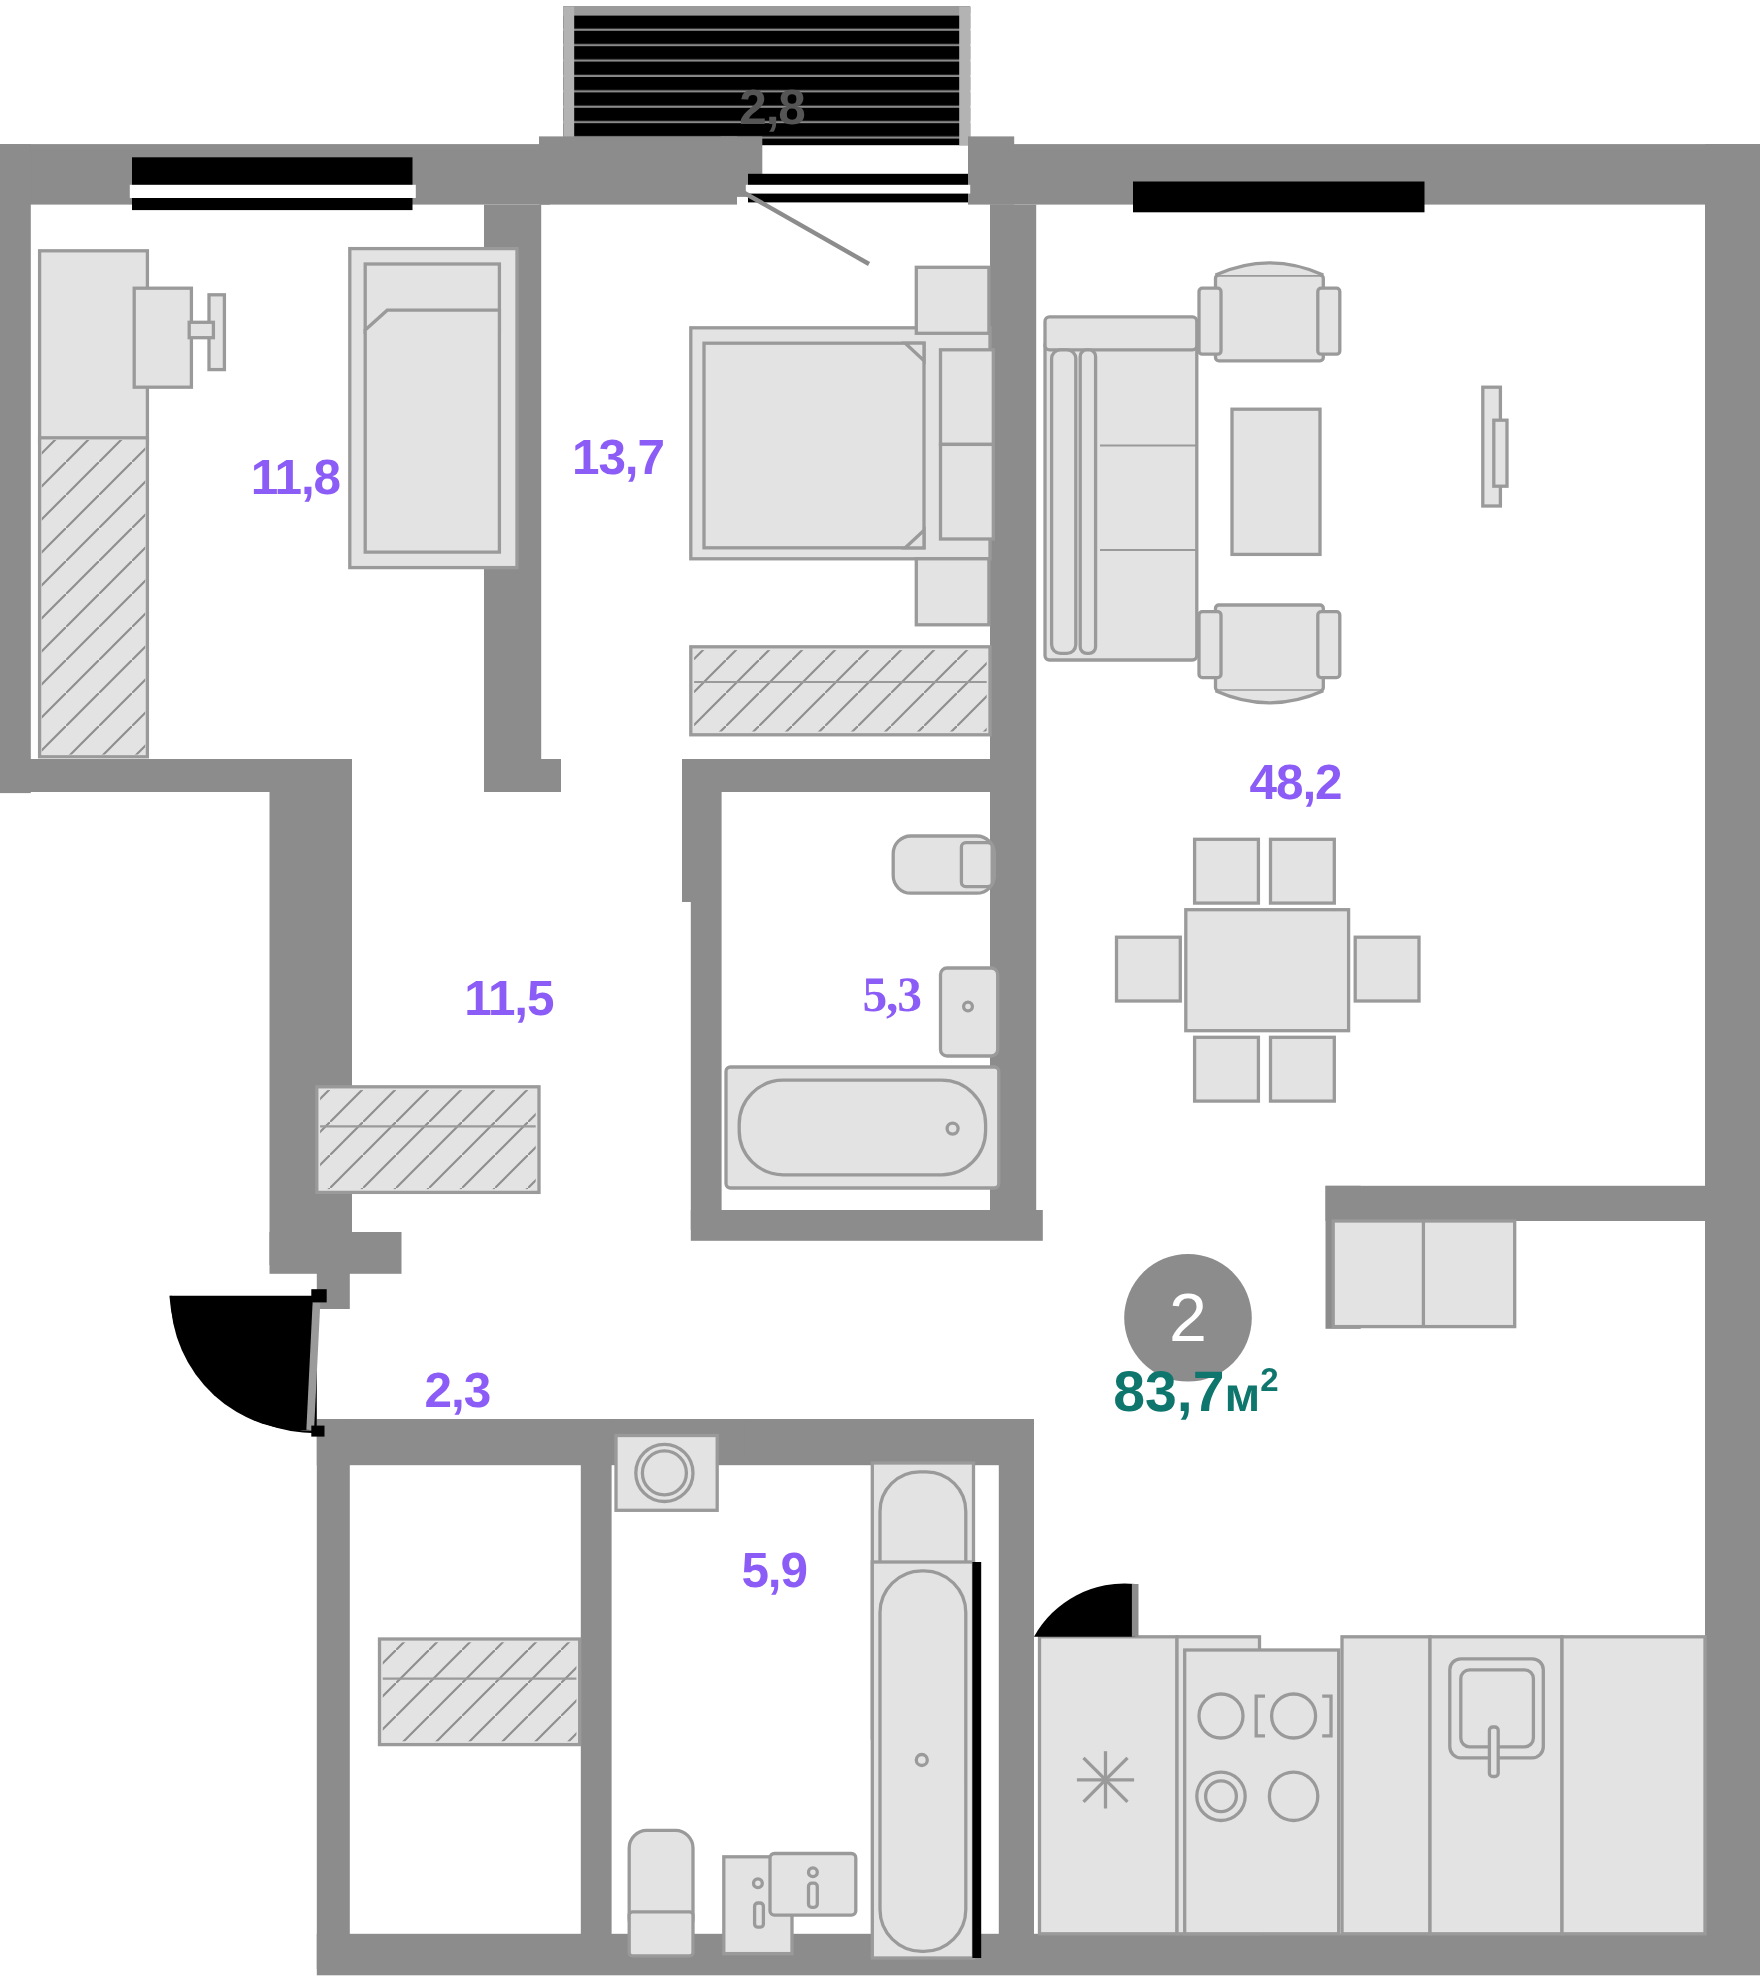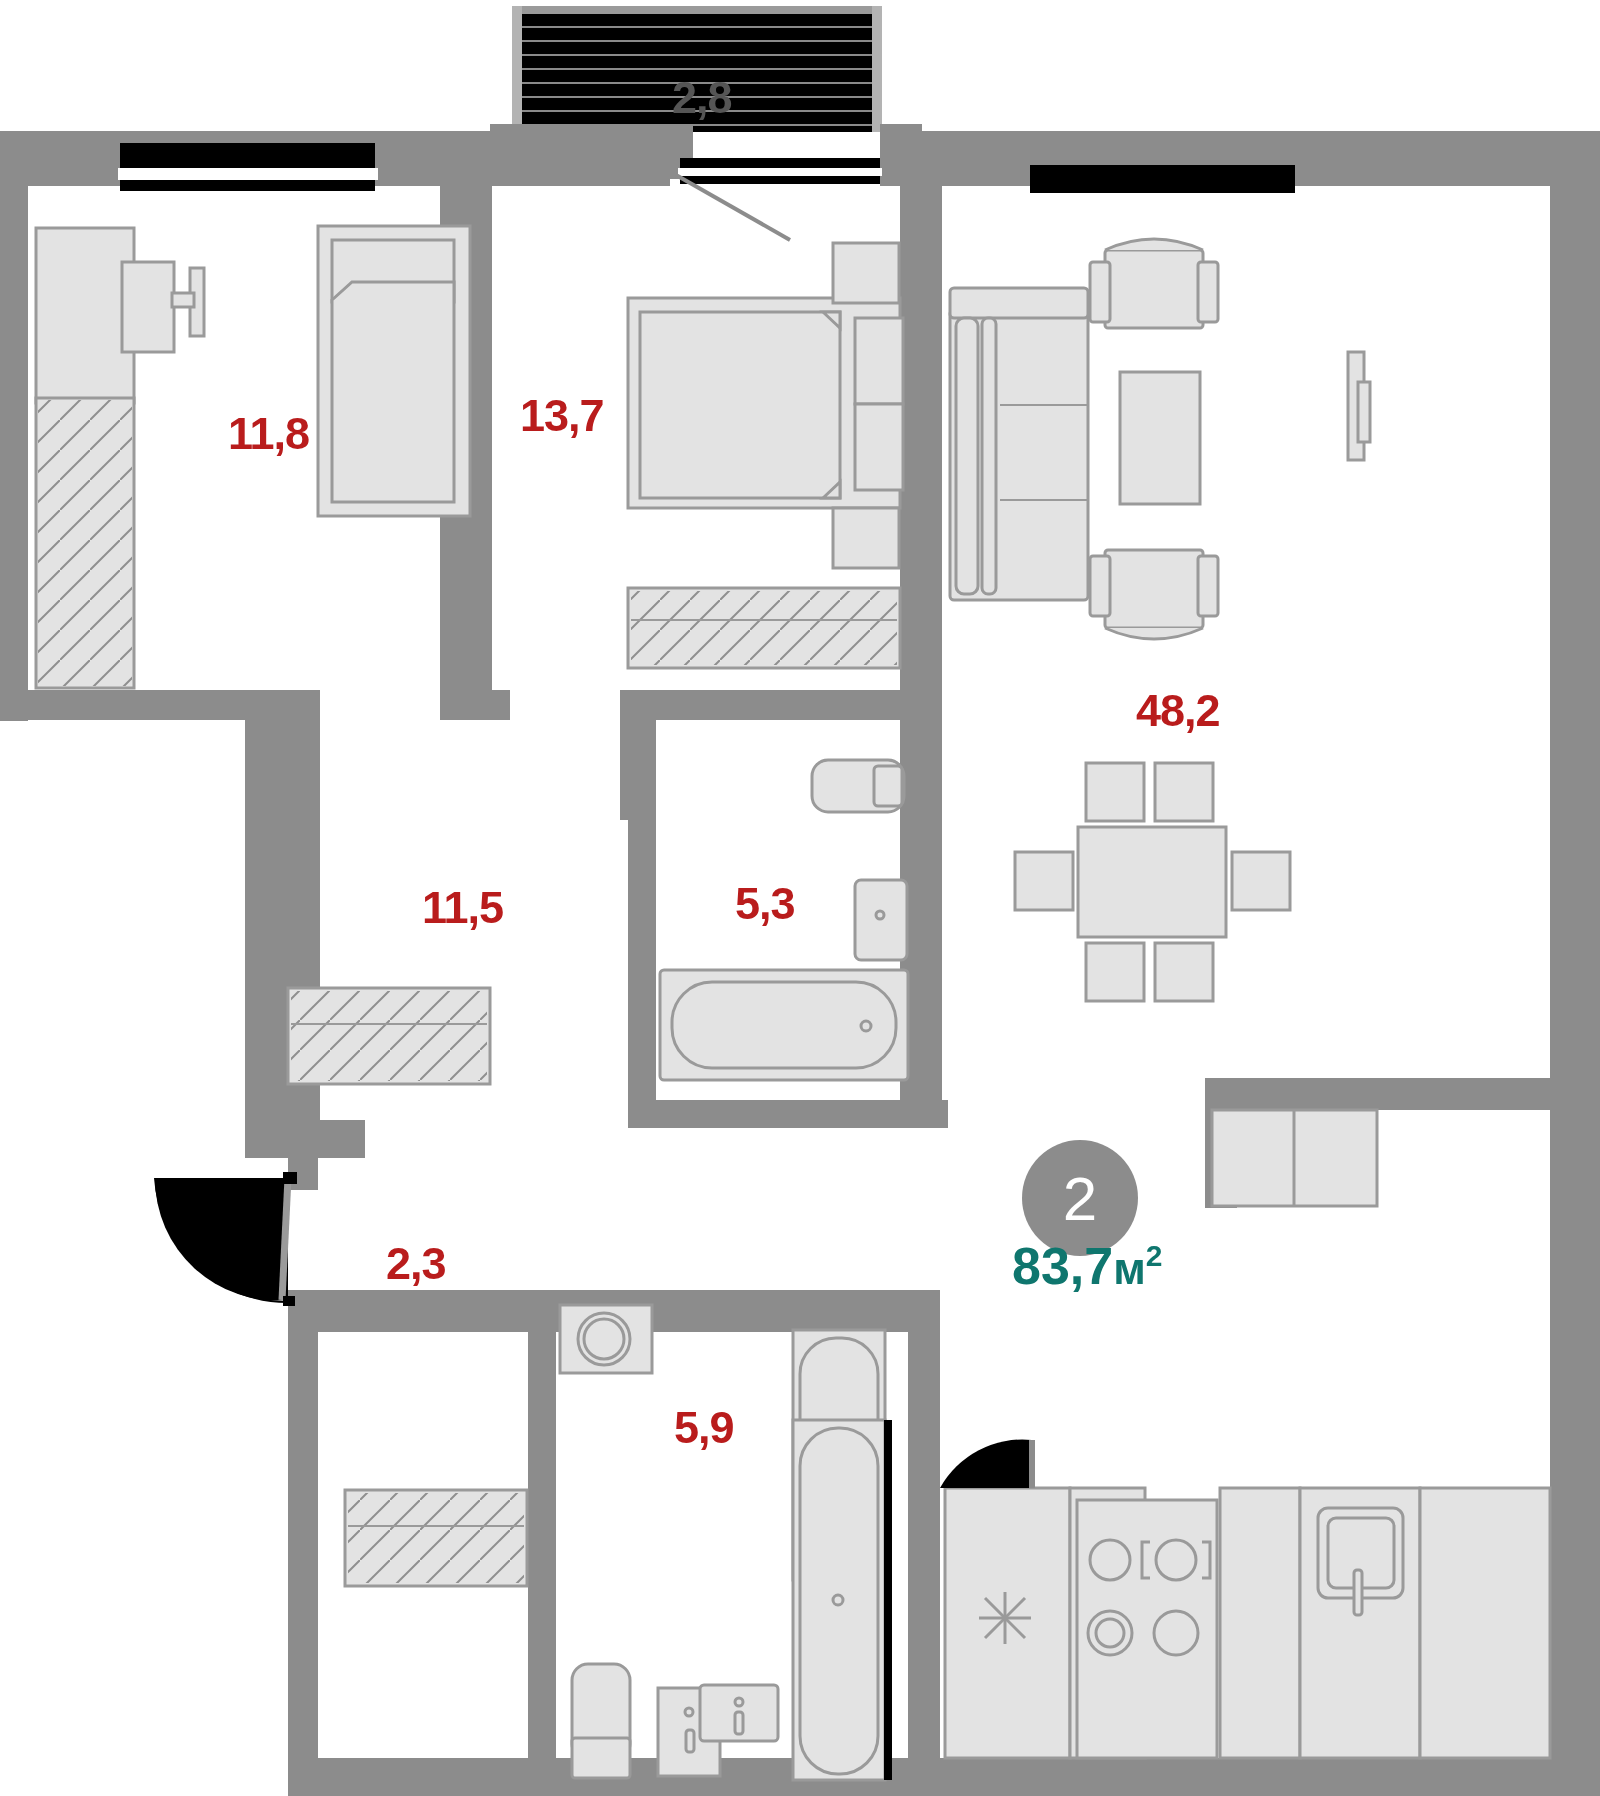--- a/index.html
+++ b/index.html
@@ -1,19 +1,19 @@
 <!DOCTYPE html>
 <html><head>
 <meta charset="utf-8">
 <style>
   html,body{margin:0;padding:0;background:#ffffff;}
   body{width:1600px;height:1796px;position:relative;overflow:hidden;
        font-family:"Liberation Sans","DejaVu Sans",sans-serif;}
   #plan{position:absolute;left:0;top:0;width:1600px;height:1796px;}
-  .lbl{position:absolute;font-weight:700;color:#b91c1c;letter-spacing:-1px;
+  .lbl{position:absolute;font-weight:700;color:#8b5cf6;letter-spacing:-1px;
        white-space:nowrap;}
   .room-lbl{font-size:45px;}
   .bal-lbl{font-size:45px;color:#555;}
   .badge{position:absolute;width:116px;height:116px;border-radius:50%;
          background:#8c8c8c;color:#fff;display:flex;align-items:center;
          justify-content:center;font-size:62px;font-weight:400;
          font-family:"Liberation Sans",sans-serif;}
   .area{position:absolute;font-size:52px;font-weight:700;color:#0f766e;
         white-space:nowrap;}
   .area sup{font-size:30px;vertical-align:super;font-weight:700;}
@@ -247,21 +247,21 @@
 <div class="lbl bal-lbl" style="left:672px;top:72px;">2,8</div>
 
 <div class="lbl room-lbl" style="left:228px;top:408px;">11,8</div>
 
 <div class="lbl room-lbl" style="left:520px;top:390px;">13,7</div>
 
 <div class="lbl room-lbl" style="left:1136px;top:685px;">48,2</div>
 
 <div class="lbl room-lbl" style="left:422px;top:882px;">11,5</div>
 
-<div class="lbl room-lbl" style="left:735px;top:878px;">5,3</div>
+<div class="lbl room-lbl" style="left:784px;top:878px;font-family:Liberation Serif, serif;">5,3</div>
 
 <div class="lbl room-lbl" style="left:386px;top:1238px;">2,3</div>
 
 <div class="lbl room-lbl" style="left:674px;top:1402px;">5,9</div>
 
 <div class="badge" style="left:1022px;top:1140px;">2</div>
 
 <div class="area" style="left:1012px;top:1236px;">
   <span>83,7</span><span class="unit">м</span><sup>2</sup>
 </div>

